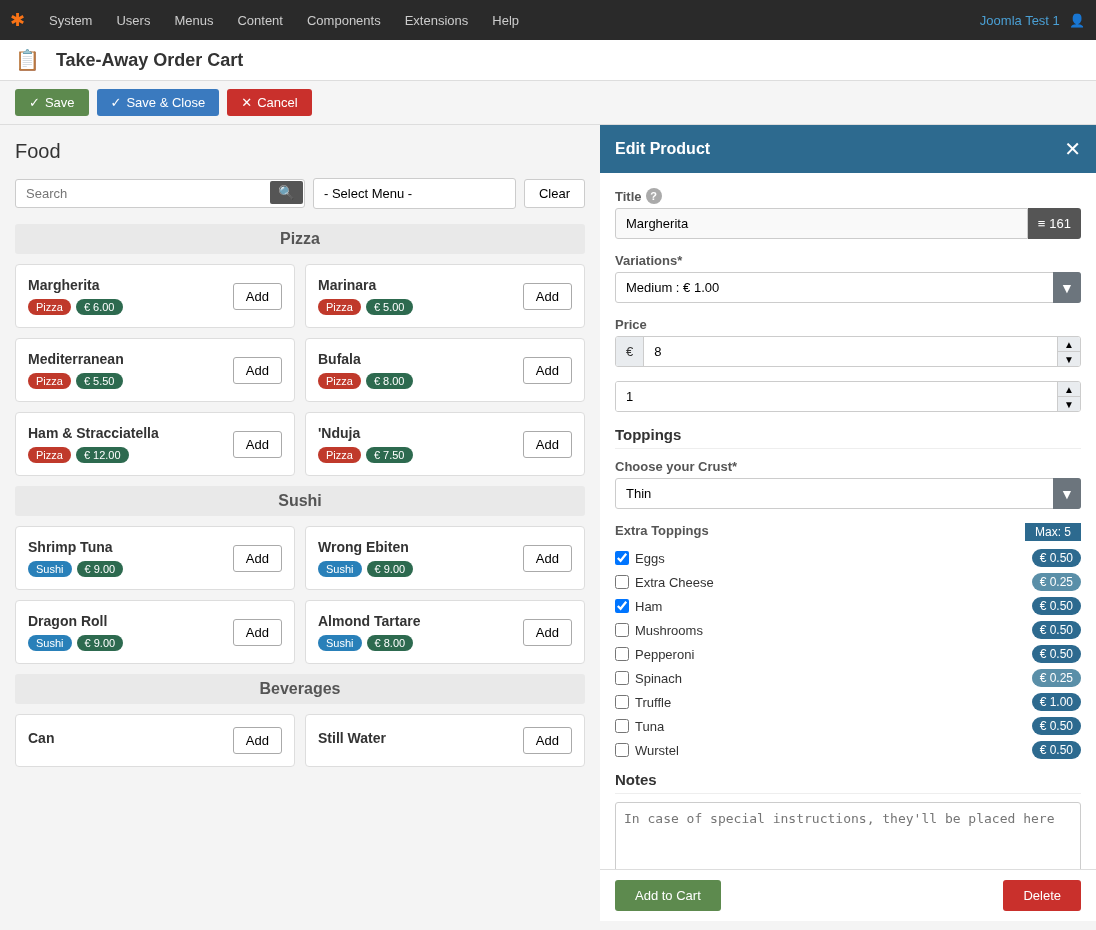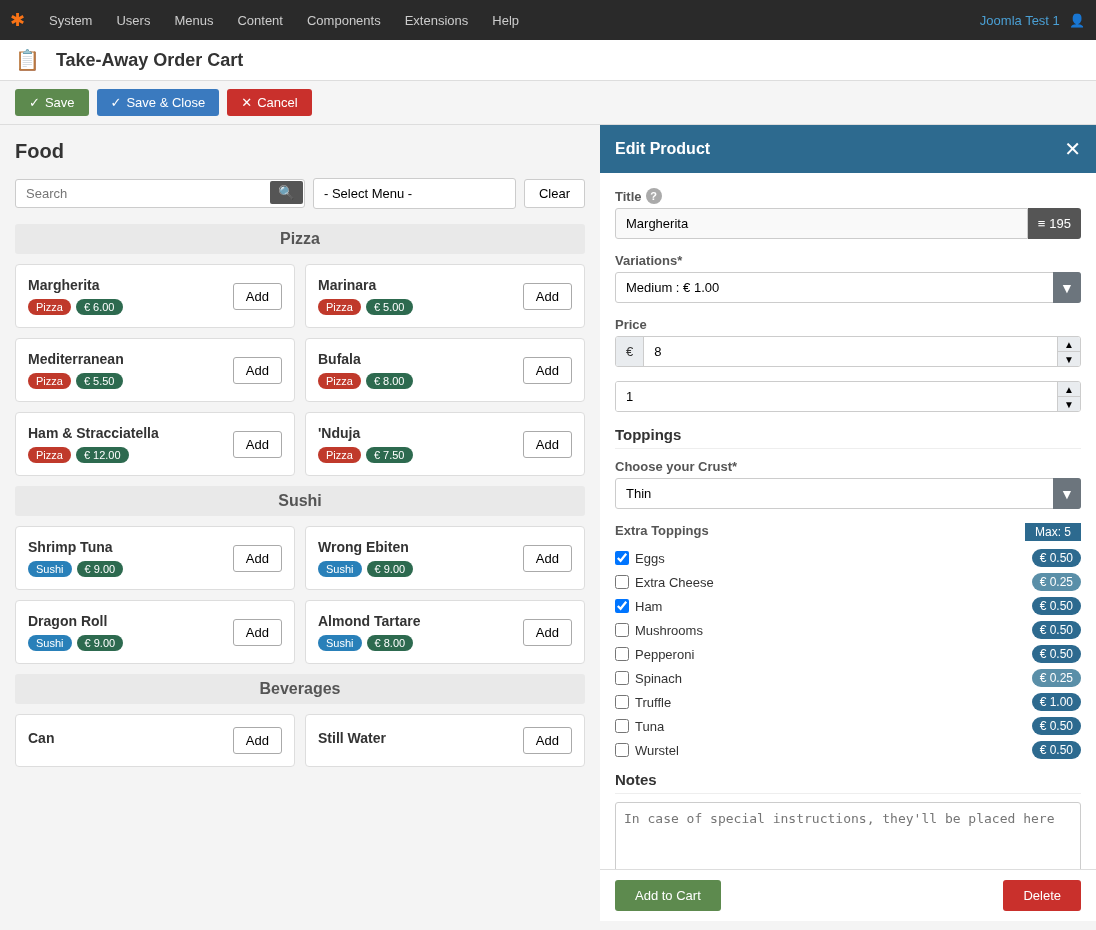--- a/index.html
+++ b/index.html
@@ -59,21 +59,21 @@
       height: calc(930px - 40px - 50px - 44px);
     }
 
     
     .left-panel {
       flex: 0 0 600px;
       overflow-y: auto;
       padding: 15px;
       background: #f4f4f4;
     }
-    .food-title { font-size: 20px; font-weight: bold; color: #333; margin-bottom: 15px; }
+    .food-title { font-size: 20px; font-weight: normal; color: #333; margin-bottom: 15px; }
 
     
     .search-bar {
       display: flex;
       align-items: center;
       gap: 8px;
       margin-bottom: 15px;
     }
     .search-input-wrap {
       position: relative;
@@ -623,21 +623,21 @@
         
         <div class="form-group">
           <div class="form-label">
             <span>Title</span>
             <span class="help-icon">?</span>
           </div>
           <div class="title-input-wrap">
             <input type="text" style="padding: 7px 10px; border: 1px solid rgb(204, 204, 204); border-radius: 3px 0px 0px 3px; font-size: 13px; background: rgb(249, 249, 249); flex: 1 1 0%;" value="Margherita">
             <div class="title-char-count">
               <span>≡</span>
-              <span>195</span>
+              <span>161</span>
             </div>
           </div>
         </div>
 
         
         <div class="form-group">
           <div class="form-label">Variations*</div>
           <div class="select-wrap">
             <select class="form-control" style="appearance:none;padding-right:30px;">
               <option>Medium : € 1.00</option>

